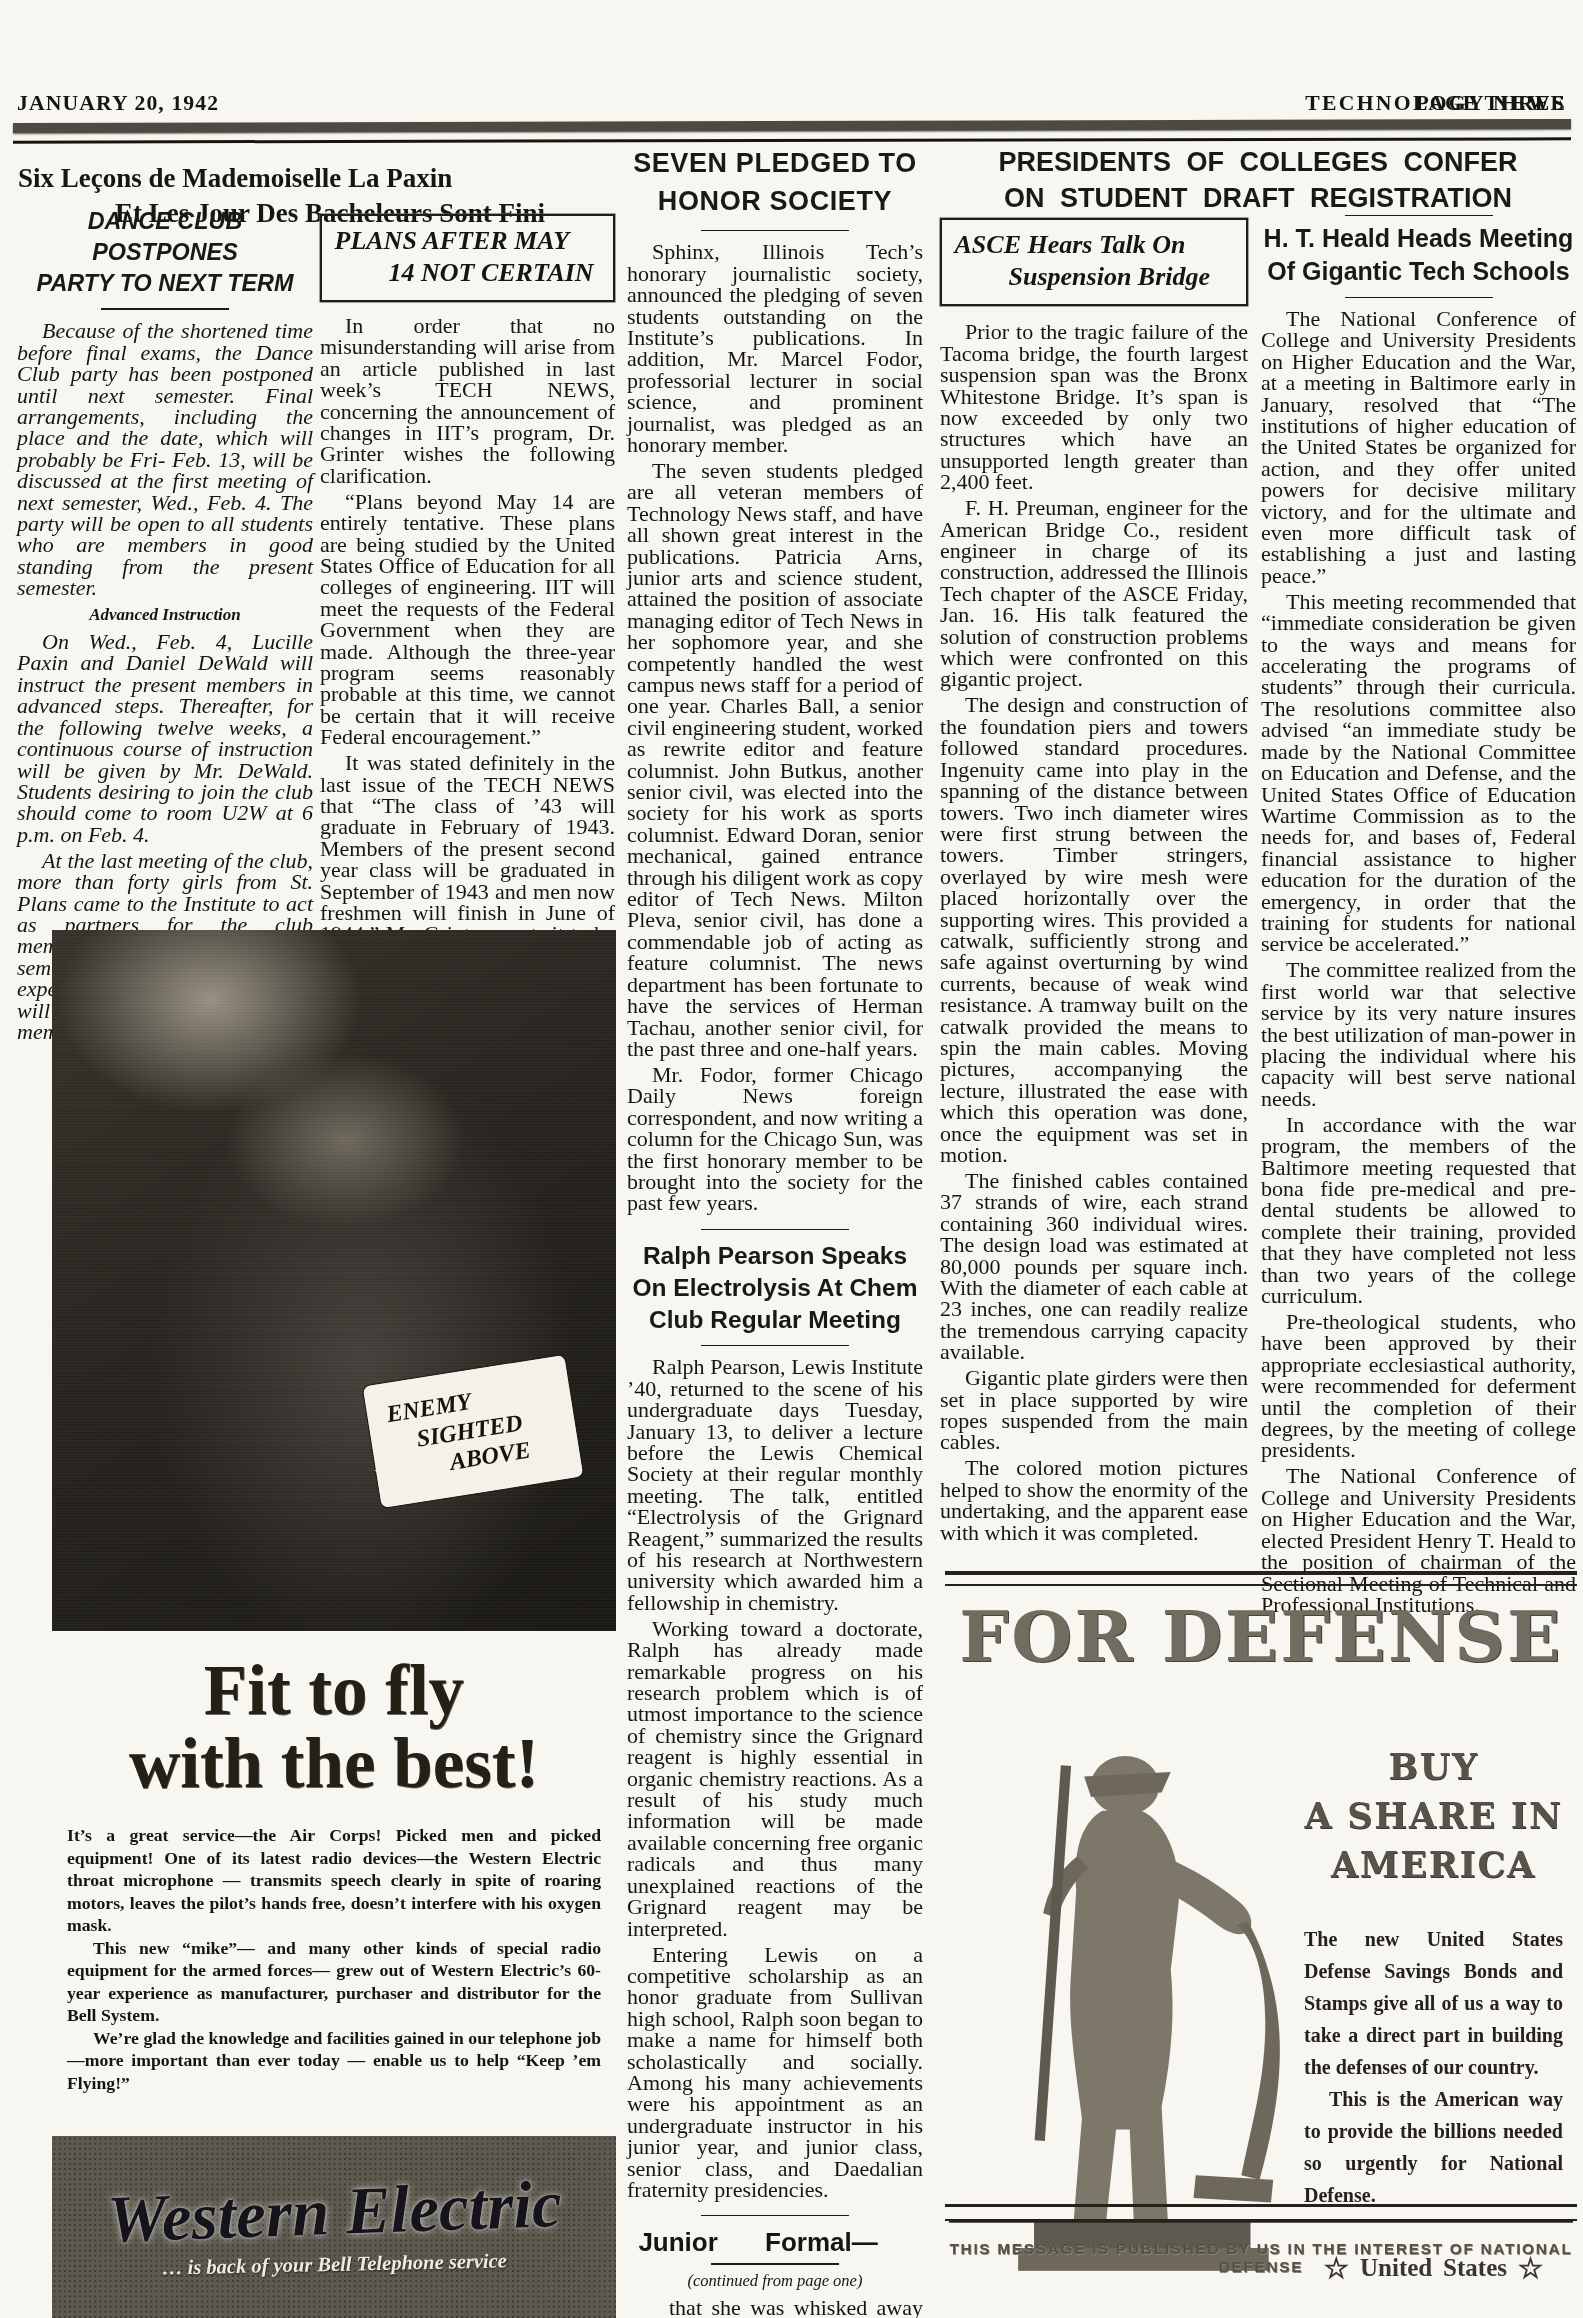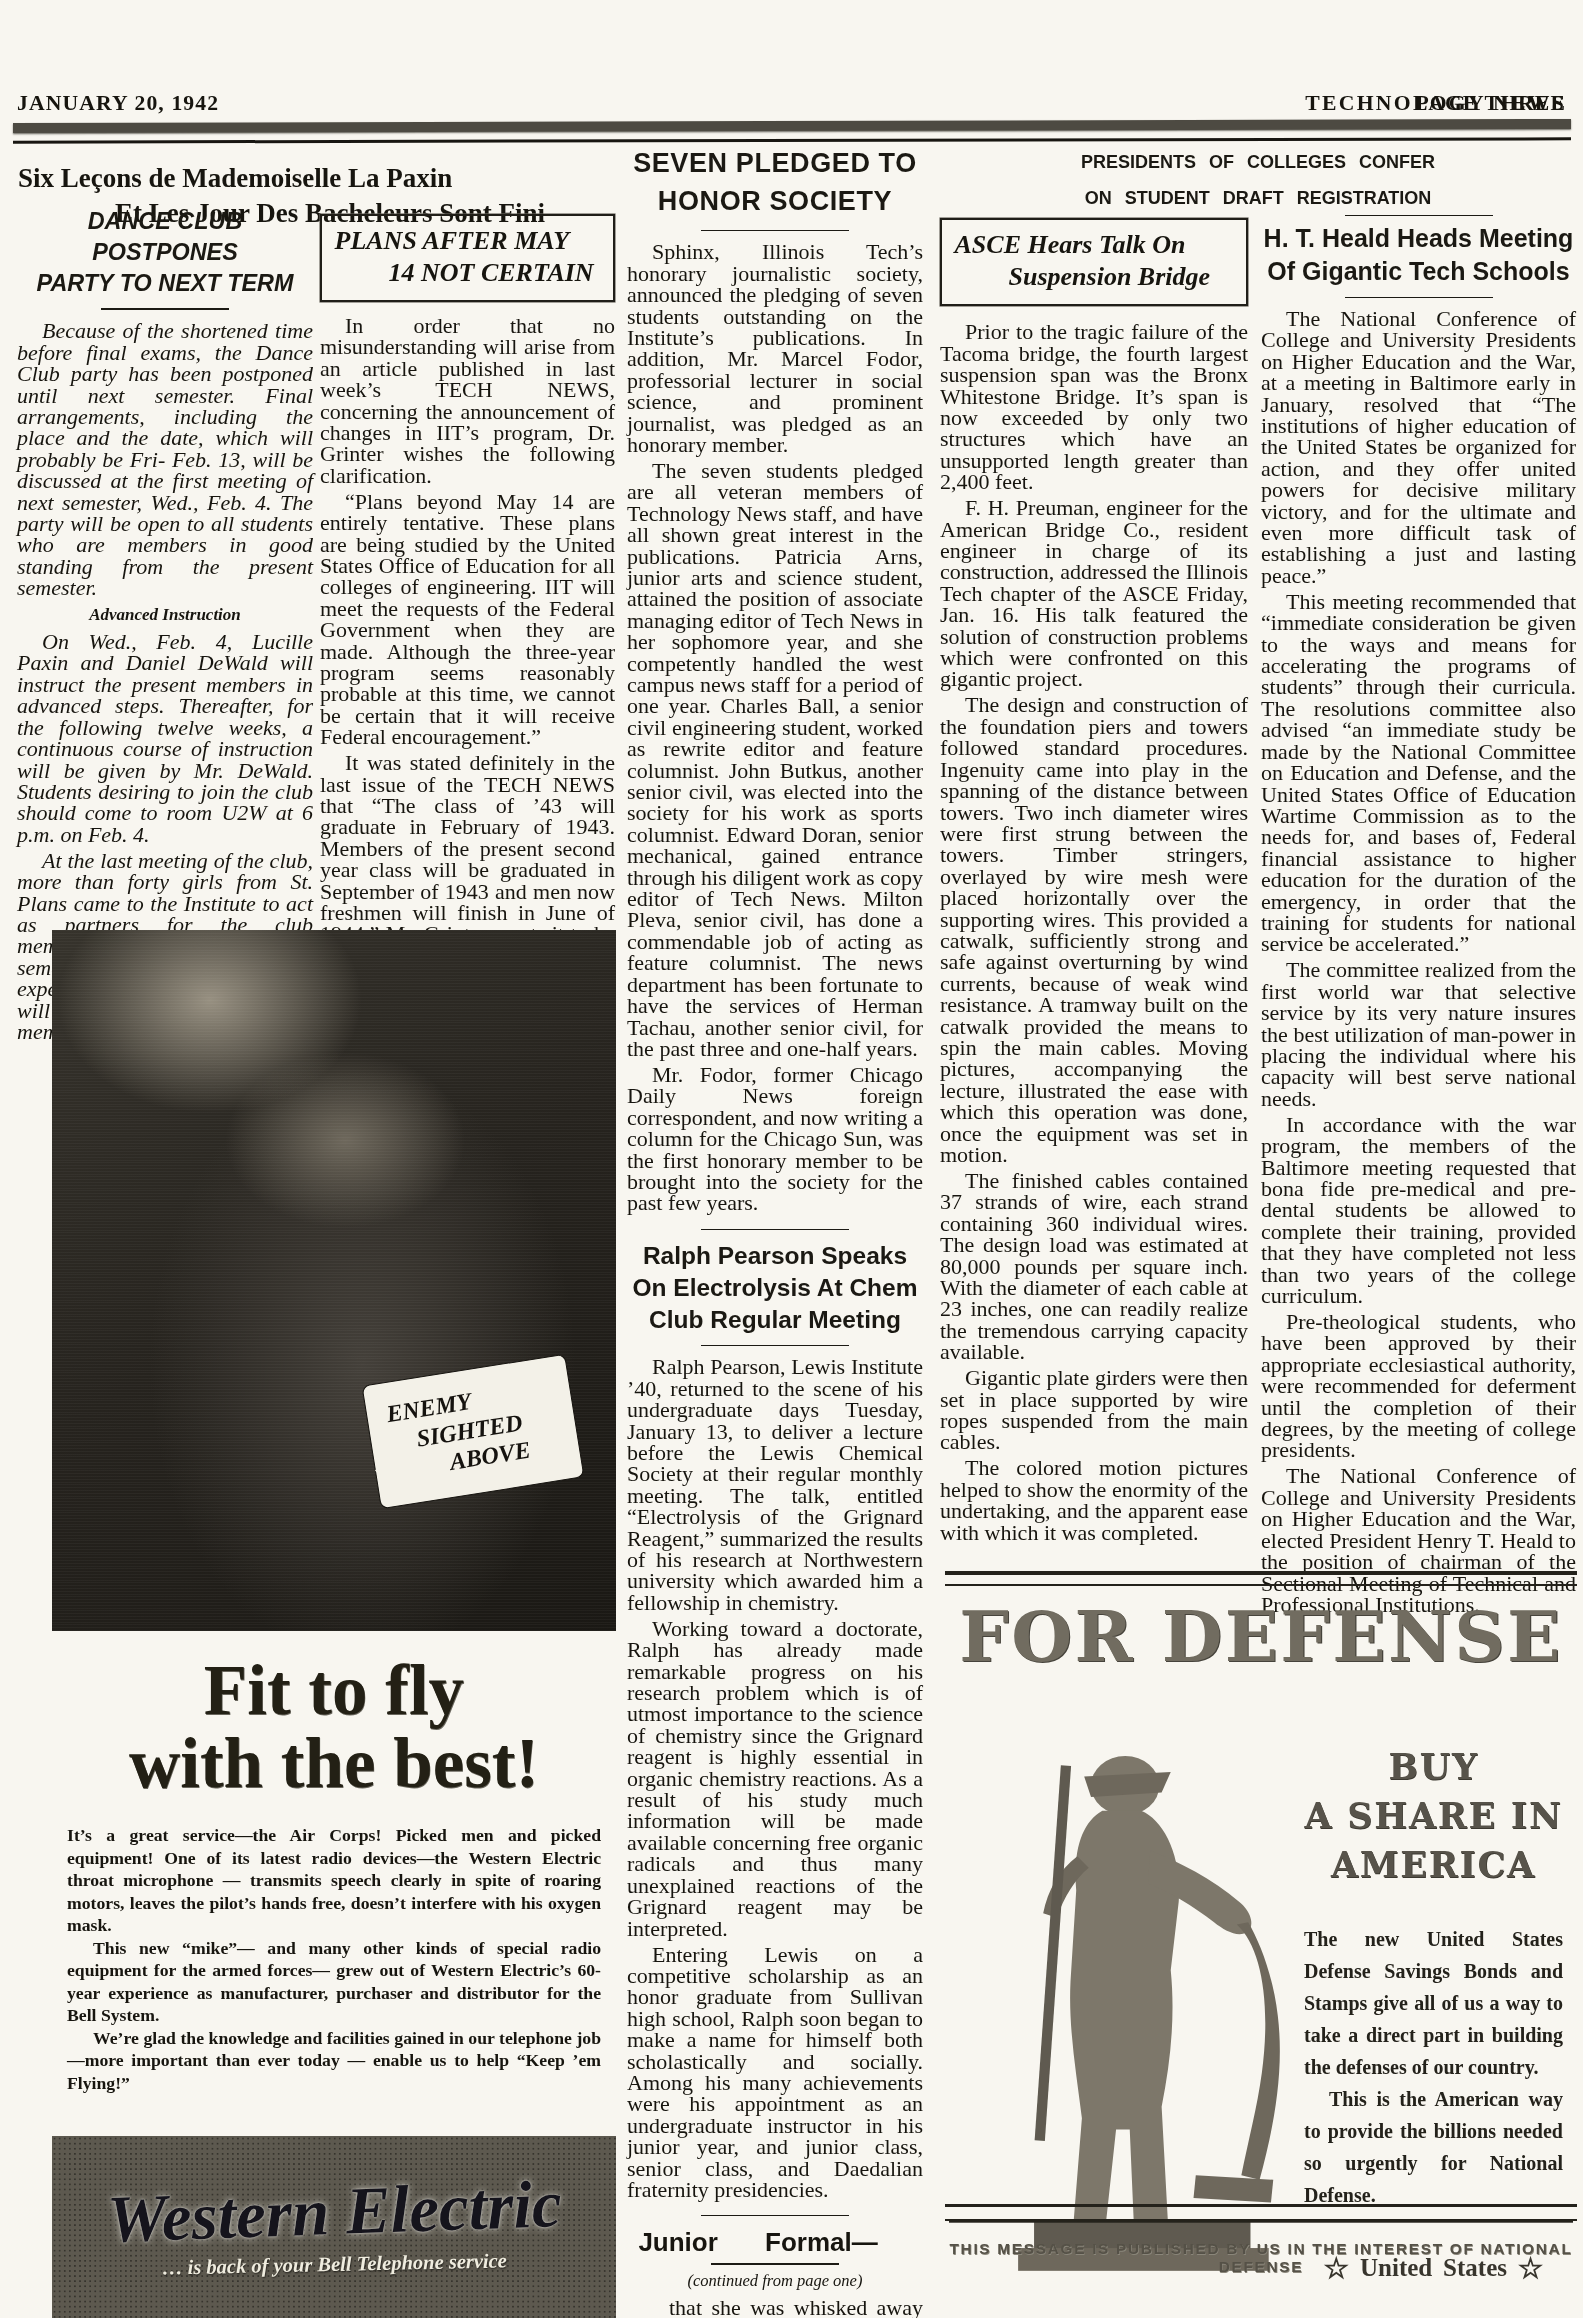--- a/index.html
+++ b/index.html
@@ -16,21 +16,21 @@
   .masthead .m-date{position:absolute;left:0;font:700 21.7px "Liberation Serif",serif;letter-spacing:1.1px;}
   .masthead .m-title{position:absolute;left:0;right:0;text-align:right;font:700 21.7px "Liberation Serif",serif;letter-spacing:2.3px;}
   .masthead .m-page{position:absolute;right:0;font:700 21.7px "Liberation Serif",serif;letter-spacing:1.1px;}
   .rule-band{position:absolute;left:12.5px;right:12.5px;top:121px;height:10.3px;background:#4d4a42;box-shadow:0 1.1px 1.7px rgba(60,58,50,.7);transform:rotate(-.15deg);}
   .rule-thin{position:absolute;left:12.5px;right:12.5px;top:139px;height:3.4px;background:#181611;transform:rotate(-.12deg);}
   
   .hl-french{position:absolute;left:18px;top:161px;width:598px;font:700 27px/35px "Liberation Serif",serif;}
   .hl-french .l2{display:block;padding-left:97px;}
   .hl-gothic{font-family:"Liberation Sans","DejaVu Sans",sans-serif;font-weight:700;color:#1b1913;}
   .hl-seven{position:absolute;left:627px;top:144px;width:296px;text-align:center;font-size:27px;line-height:38px;letter-spacing:0.6px;}
-  .hl-presidents{position:absolute;left:939px;top:144px;width:638px;text-align:center;font-size:18px;line-height:36px;word-spacing:8px;}
+  .hl-presidents{position:absolute;left:939px;top:144px;width:638px;text-align:center;font-size:27px;line-height:36px;word-spacing:8px;}
   
   .col{position:absolute;}
   .divider{width:128px;border-top:2.8px solid #1c1a14;margin:9px auto 10.3px auto;}
   .divider.thin{border-top-width:1.7px;width:148px;}
   .body-p{font-size:22px;line-height:21.4px;text-align:justify;text-indent:25px;margin:0 0 4.6px 0;}
   .subhead{text-align:center;font-weight:700;font-size:17px;margin:6.8px 0 5.7px 0;}
   .art-title{ text-align:center;font-size:23.4px;line-height:31px;}
   .box{border:2.3px solid #201e18;box-shadow:0 0 0 0.6px #6a675e;padding:9px 12.5px 11.4px 12.5px;}
   .box .b1{display:block;font:700 italic 26px/32px "Liberation Serif",serif;}
   .box .b2{display:block;font:700 italic 26px/32px "Liberation Serif",serif;padding-left:54px;}

